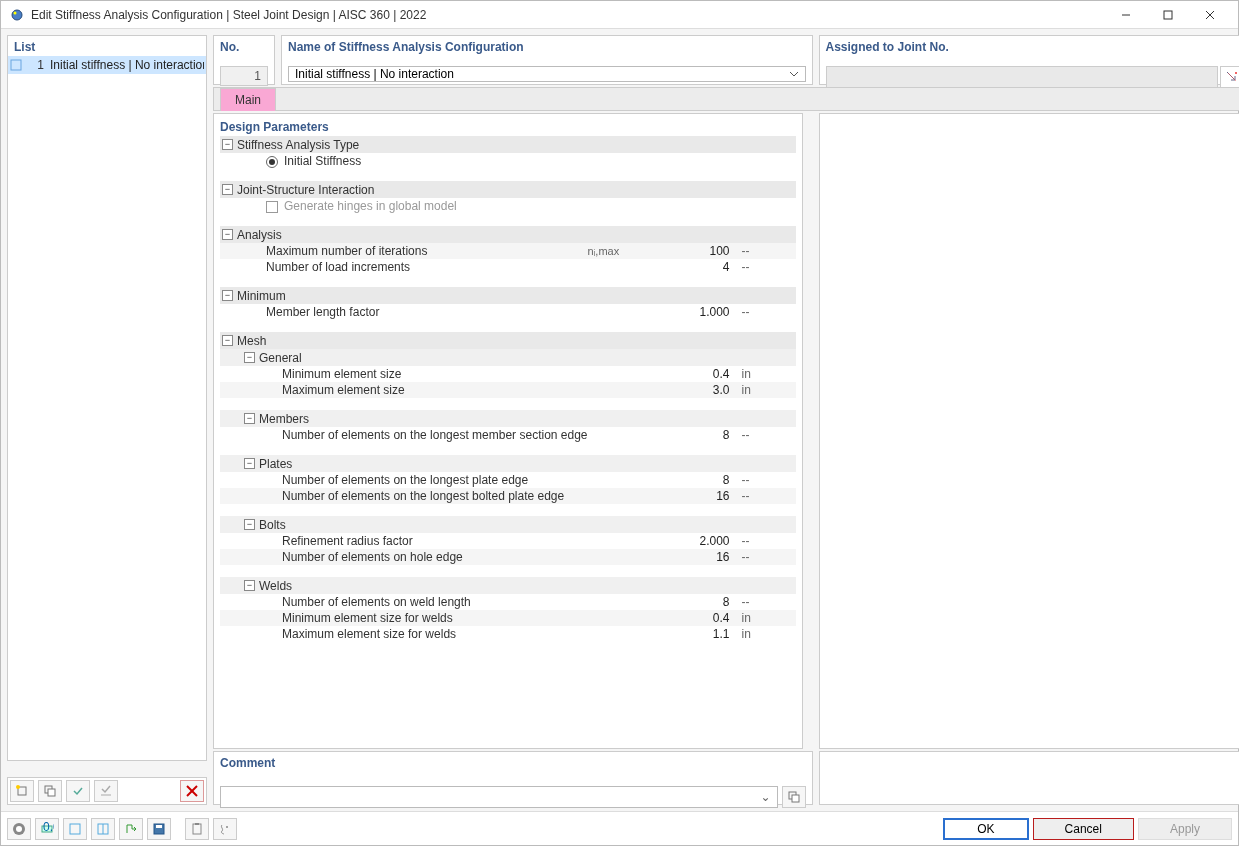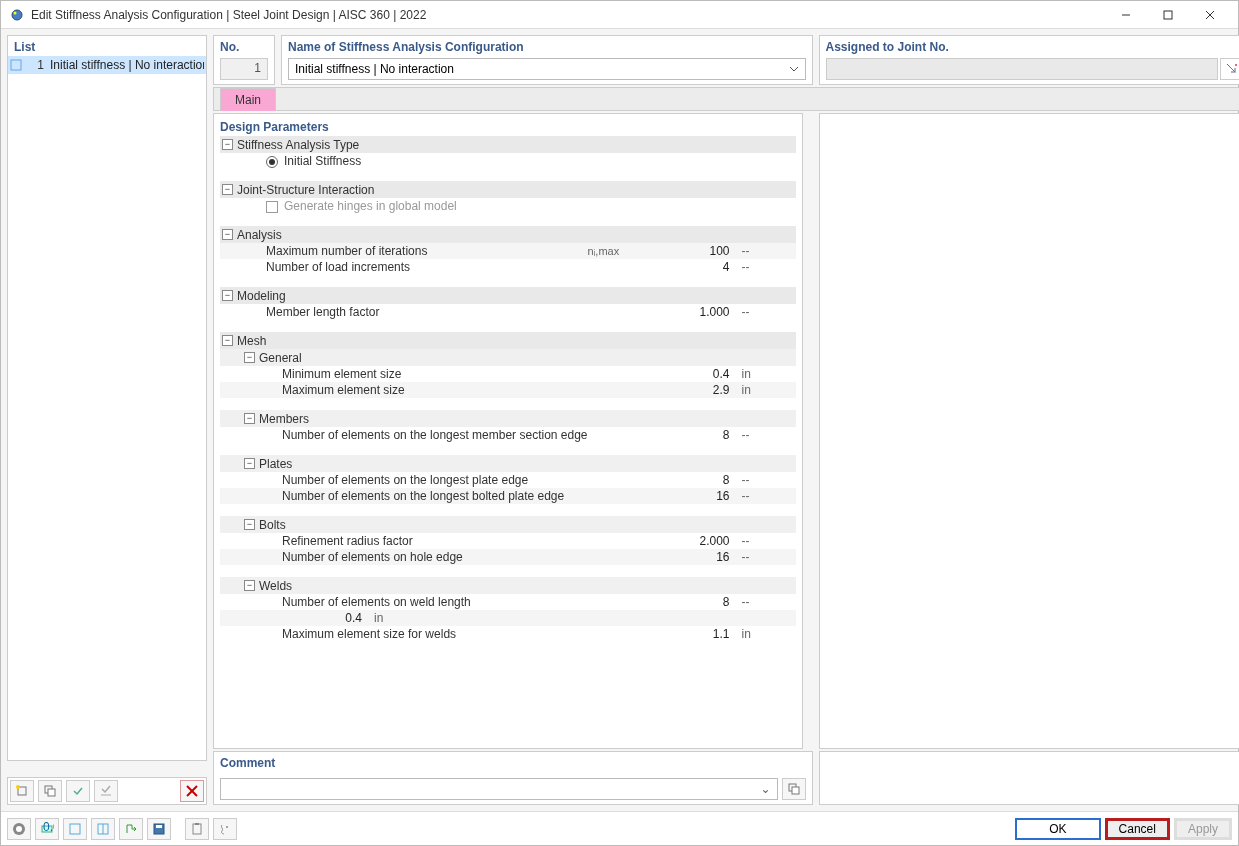--- a/index.html
+++ b/index.html
@@ -8,21 +8,21 @@
   .titlebar { display:flex; align-items:center; padding:4px 8px; background:#fff; border-bottom:1px solid #ddd; height:28px; }
   .titlebar .icon { width:16px; height:16px; margin-right:6px; display:inline-flex; align-items:center; justify-content:center; }
   .titlebar-title { color:#333; flex:1; }
   .titlebar-buttons { display:flex; gap:2px; }
   .tb-btn { width:40px; height:24px; display:flex; align-items:center; justify-content:center; color:#333; }
 
   .client { flex:1; display:flex; flex-direction:column; background:#f5f5f5; padding:6px; gap:6px; }
 
   .topzone { display:flex; gap:6px; height:50px; }
   .panel { background:#fff; border:1px solid #ccc; padding:4px 6px; display:flex; flex-direction:column; }
-  .panel-head { color:#3a5a8a; font-weight:600; font-size:12px; padding-bottom:4px; }
+  .panel-head { color:#3a5a8a; font-weight:600; font-size:12px; padding-bottom:12px; }
   .panel-no { width:62px; }
   .panel-name { flex:1; }
   .panel-assign { width:432px; position:relative; }
 
   .no-input { height:22px; background:#f0f0f0; border:1px solid #ccc; text-align:right; padding:2px 6px; color:#555; }
   .name-select { display:flex; align-items:center; border:1px solid #bbb; height:22px; background:#fff; padding:0 6px; cursor:pointer; }
   .name-select span { flex:1; }
   .assign-row { display:flex; gap:2px; }
   .assign-input { flex:1; height:22px; background:#e9e9e9; border:1px solid #ccc; }
   .assign-btn { width:24px; height:22px; border:1px solid #ccc; background:#fff; display:flex; align-items:center; justify-content:center; cursor:pointer; }
@@ -69,21 +69,21 @@
   .bottomblock { display:flex; gap:6px; height:54px;}
   .comment-panel { flex:1; background:#fff; border:1px solid #ccc; padding:4px 6px;}
   .comment-row { display:flex; gap:4px; margin-top:4px;}
   .comment-sel { flex:1; height:22px; border:1px solid #bbb; background:#fff; display:flex; align-items:center; padding:0 6px; cursor:text;}
   .comment-sel .dd { margin-left:auto; color:#666;}
   .comment-btn { width:24px; height:22px; border:1px solid #ccc; background:#f6f6f6; display:flex; align-items:center; justify-content:center; cursor:pointer;}
   .bottom-right { width:432px; background:#fff; border:1px solid #ccc;}
 
   .footer { display:flex; align-items:center; background:#fff; border-top:1px solid #ddd; padding:4px 6px; height:34px; gap:4px;}
   .footer .spacer { flex:1;}
-  .fbtn { height:22px; padding:0 11px; border:3px solid #b91c1c; background:#eee; cursor:pointer; display:flex; align-items:center;}
+  .fbtn { height:22px; padding:0 31px; border:1px solid #b91c1c; background:#eee; cursor:pointer; display:flex; align-items:center;}
   .fbtn.primary { border:2px solid #2a6fcf; background:#fff; padding:0 32px;}
   .fbtn.disabled { color:#aaa; border-color:#ddd; cursor:default;}
   .footer .toolbtn { border:1px solid #ccc;}
   svg { display:block;}
 </style>
 </head>
 <body>
 
 <div class="window">
 
@@ -241,21 +241,21 @@
             <div class="row">
               <div class="lab">Number of load increments</div>
               <div class="sym"></div>
               <div class="val">4</div>
               <div class="unit">--</div>
             </div>
             <div class="spacer-row"></div>
 
             <div class="group">
               <span class="tree-toggle">−</span>
-              <span>Modeling</span>
+              <span>Minimum</span>
             </div>
             <div class="row">
               <div class="lab">Member length factor</div>
               <div class="sym"></div>
               <div class="val">1.000</div>
               <div class="unit">--</div>
             </div>
             <div class="spacer-row"></div>
 
             <div class="group">
@@ -269,21 +269,21 @@
             </div>
             <div class="row l2">
               <div class="lab">Minimum element size</div>
                 <div class="sym"></div>
               <div class="val">0.4</div>
               <div class="unit">in</div>
             </div>
             <div class="row l2 alt">
               <div class="lab">Maximum element size</div>
                 <div class="sym"></div>
-              <div class="val">2.9</div>
+              <div class="val">3.0</div>
               <div class="unit">in</div>
             </div>
             <div class="spacer-row"></div>
 
             <div class="subgroup">
               <span class="tree-toggle">−</span>
               <span>Members</span>
             </div>
             <div class="row l2">
               <div class="lab">Number of elements on the longest member section edge</div>
@@ -333,20 +333,21 @@
               <span class="tree-toggle">−</span>
               <span>Welds</span>
             </div>
             <div class="row l2">
               <div class="lab">Number of elements on weld length</div>
                 <div class="sym"></div>
               <div class="val">8</div>
               <div class="unit">--</div>
             </div>
             <div class="row l2 alt">
+              <div class="lab">Minimum element size for welds</div>
                 <div class="sym"></div>
               <div class="val">0.4</div>
               <div class="unit">in</div>
             </div>
             <div class="row l2">
               <div class="lab">Maximum element size for welds</div>
                 <div class="sym"></div>
               <div class="val">1.1</div>
               <div class="unit">in</div>
             </div>

